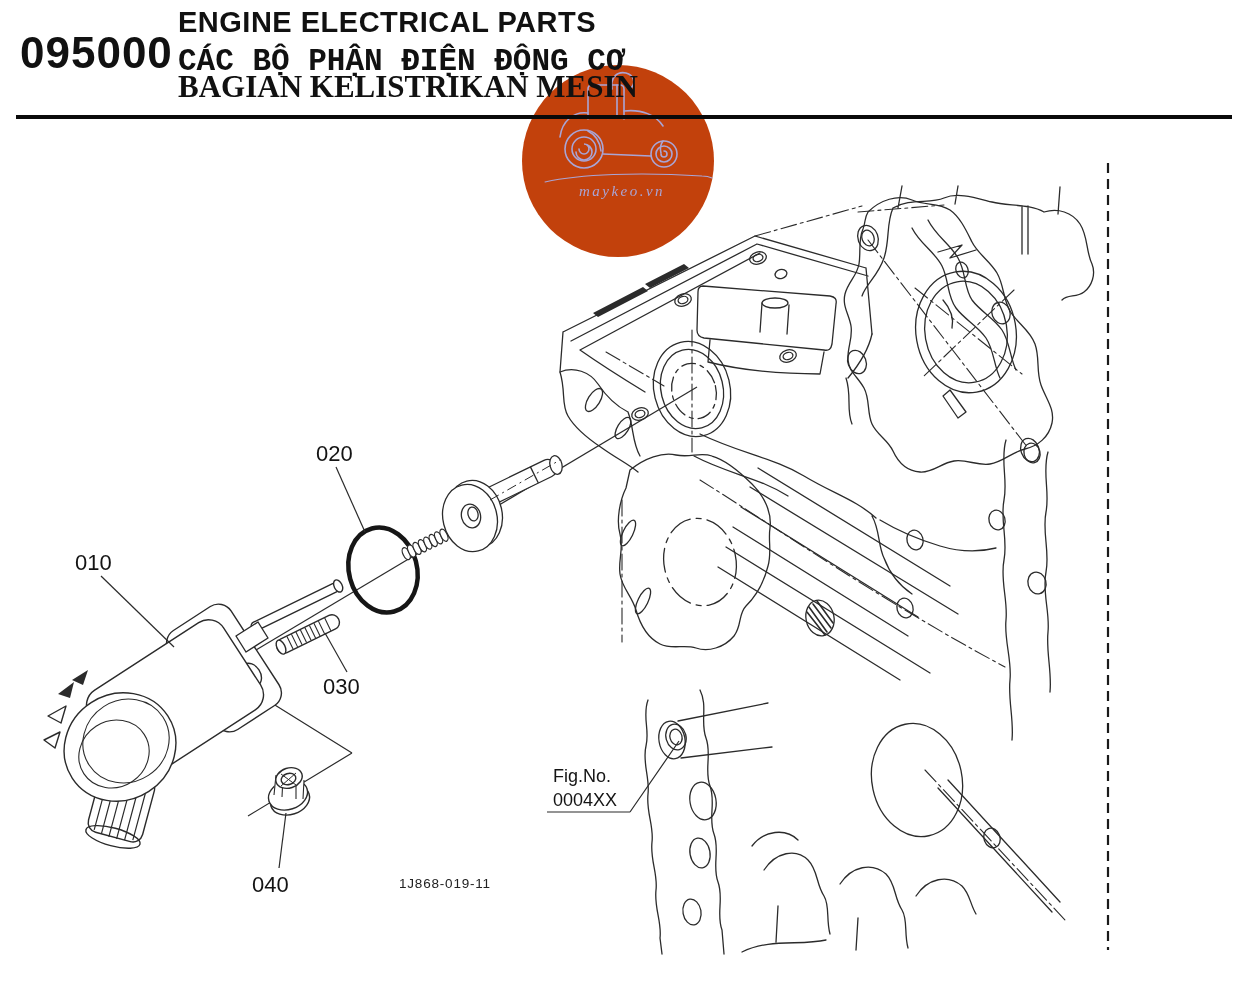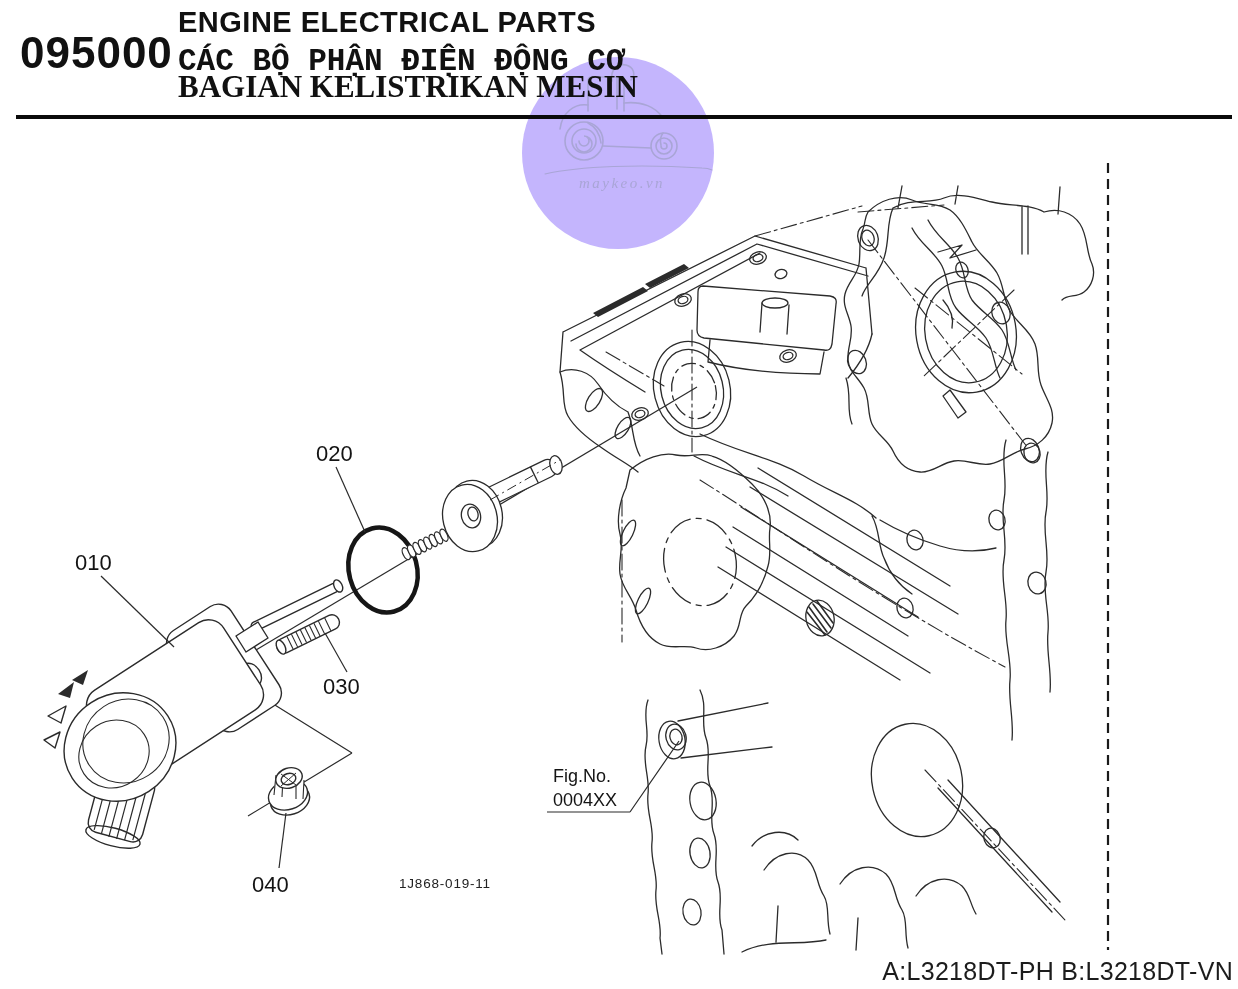--- a/index.html
+++ b/index.html
@@ -11,22 +11,22 @@
             letter-spacing:1px;color:#111;text-align:center;}
   .hdr-en{position:absolute;left:178px;top:6px;font-size:29px;font-weight:700;
           letter-spacing:.5px;color:#111;}
   .hdr-vi{position:absolute;left:178px;top:44px;font-size:31px;font-weight:700;
           font-family:Liberation Mono, monospace;color:#111;}
   .hdr-id{position:absolute;left:178px;top:69px;font-size:31px;font-weight:700;
           font-family:"Liberation Serif",serif;color:#111;}
   .hdr-rule{position:absolute;left:16px;top:115px;width:1216px;height:4px;background:#0a0a0a;}
 
   
-  .wm{position:absolute;left:522px;top:57px;width:192px;height:192px;border-radius:50%;
-      background:#c4b5fd;z-index:0;}
+  .wm{position:absolute;left:522px;top:65px;width:192px;height:192px;border-radius:50%;
+      background:#c2410c;z-index:0;}
   .wm svg{position:absolute;left:0;top:0;}
   .wm-text{font-family:"Liberation Serif",serif;font-style:italic;font-size:15px;
            letter-spacing:2.5px;fill:#a9a5d6;}
 
   
   .drawing{position:absolute;left:0;top:0;z-index:2;}
   .callout{font-family:"Liberation Sans",sans-serif;font-size:22px;fill:#141414;}
   .fig{font-family:"Liberation Sans",sans-serif;font-size:18px;fill:#141414;}
   .dwgno{font-family:"Liberation Sans",sans-serif;font-size:13.5px;letter-spacing:.8px;fill:#222;}
 
@@ -296,14 +296,13 @@
     <text class="callout" x="252" y="892">040</text>
 
     <text class="fig" x="553" y="782">Fig.No.</text>
     <text class="fig" x="553" y="806">0004XX</text>
 
     <text class="dwgno" x="399" y="888">1J868-019-11</text>
 
     <path d="M1108,163 L1108,950" stroke="#1a1a1a" stroke-width="2.2" stroke-dasharray="10 6" fill="none"></path>
   </svg>
 
-  <div class="footer">A:L3218DT-PH B:L3218DT-VN</div>
 </div>
 
 </body></html>

